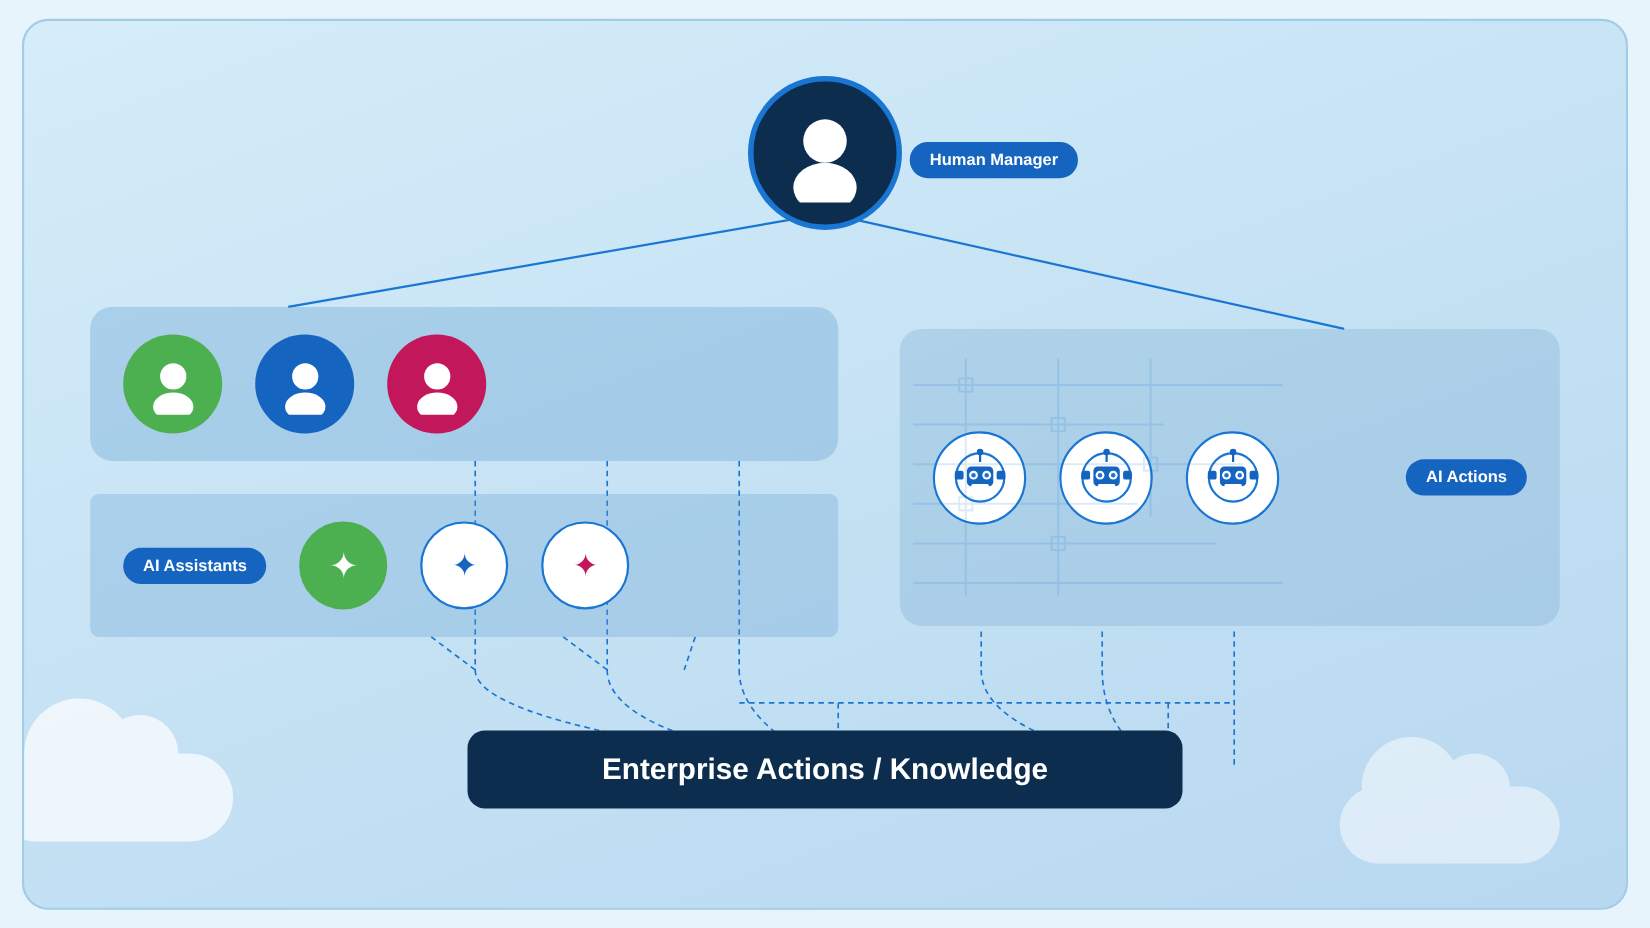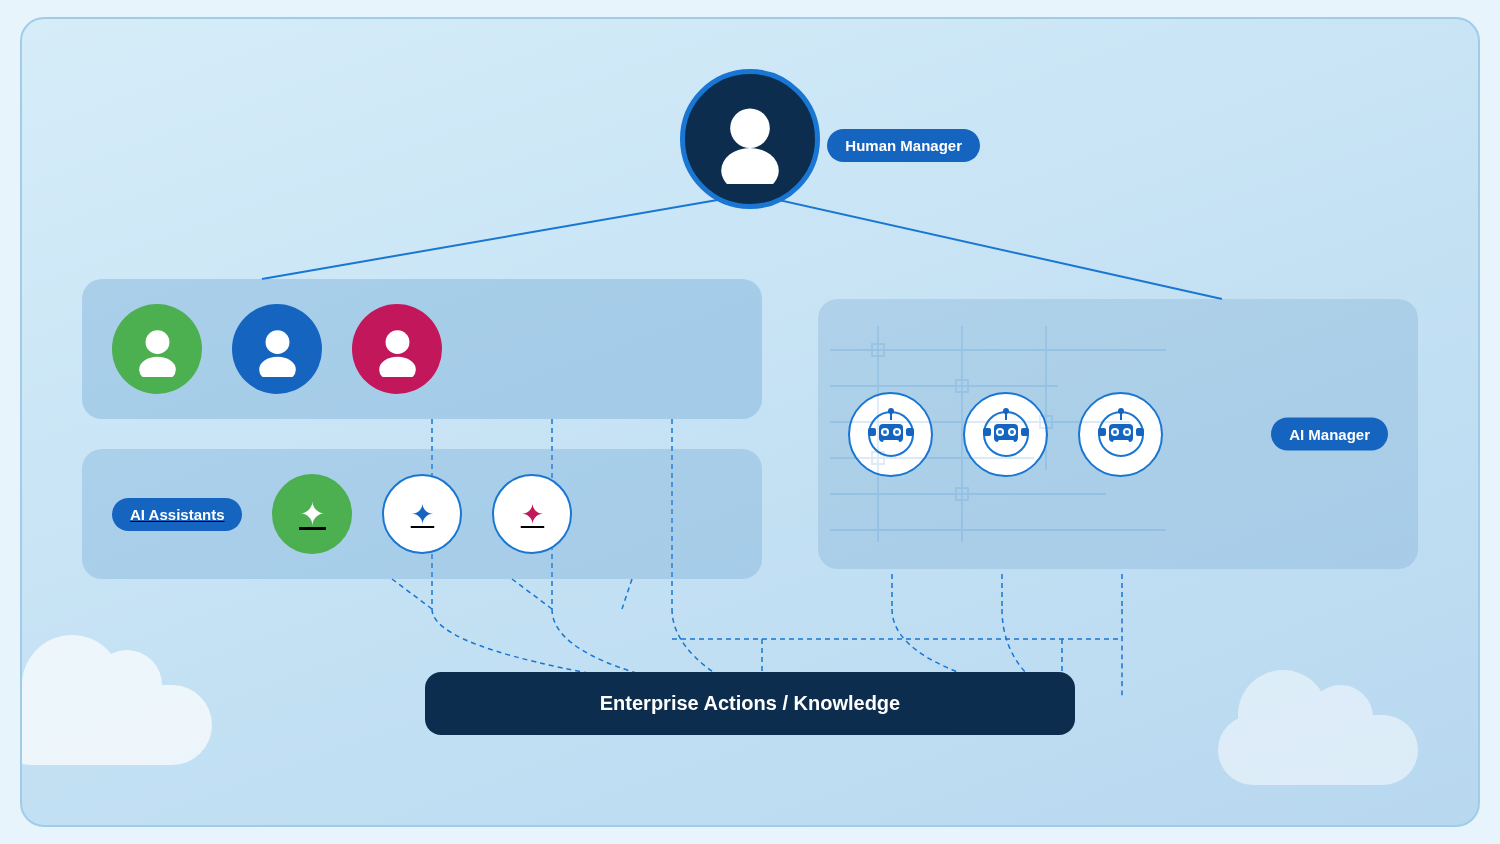--- a/index.html
+++ b/index.html
@@ -123,26 +123,25 @@
     }
 
     
     .assistants-box {
       position: absolute;
       top: 430px;
       left: 60px;
       width: 680px;
       height: 130px;
       background: rgba(100, 160, 210, 0.3);
-      border-radius: 20px;
+      border-radius: 8px;
       display: flex;
       align-items: center;
       padding: 0 30px;
       gap: 30px;
-      text-decoration: underline;
     }
 
     
     .agents-box {
       position: absolute;
       top: 280px;
       right: 60px;
       width: 600px;
       height: 270px;
       background: rgba(120, 170, 210, 0.3);
@@ -217,21 +216,21 @@
       position: absolute;
       bottom: 90px;
       left: 50%;
       transform: translateX(-50%);
       width: 650px;
       background: #0d2d4e;
       color: white;
       border-radius: 16px;
       padding: 20px 40px;
       text-align: center;
-      font-size: 20px;
+      font-size: 27px;
       font-weight: 700;
     }
 
     
     .connectors {
       position: absolute;
       top: 0; left: 0;
       width: 100%; height: 100%;
       pointer-events: none;
     }
@@ -407,21 +406,21 @@
         <rect x="22" y="36" width="16" height="3" rx="1.5" fill="white"></rect>
         <line x1="30" y1="8" x2="30" y2="16" stroke="#1565c0" stroke-width="2"></line>
         <circle cx="30" cy="7" r="3" fill="#1565c0"></circle>
         <rect x="7" y="24" width="8" height="8" rx="2" fill="#1565c0"></rect>
         <rect x="45" y="24" width="8" height="8" rx="2" fill="#1565c0"></rect>
       </svg>
     </div>
 
     <div class="agent-label-wrapper">
       <div class="label-badge">
-        <span>AI Manager</span>
+        <span>AI Actions</span>
       </div>
     </div>
   </div>
 
   <div class="enterprise-box">
     <span>Enterprise Actions / Knowledge</span>
   </div>
 
 </div>
 

